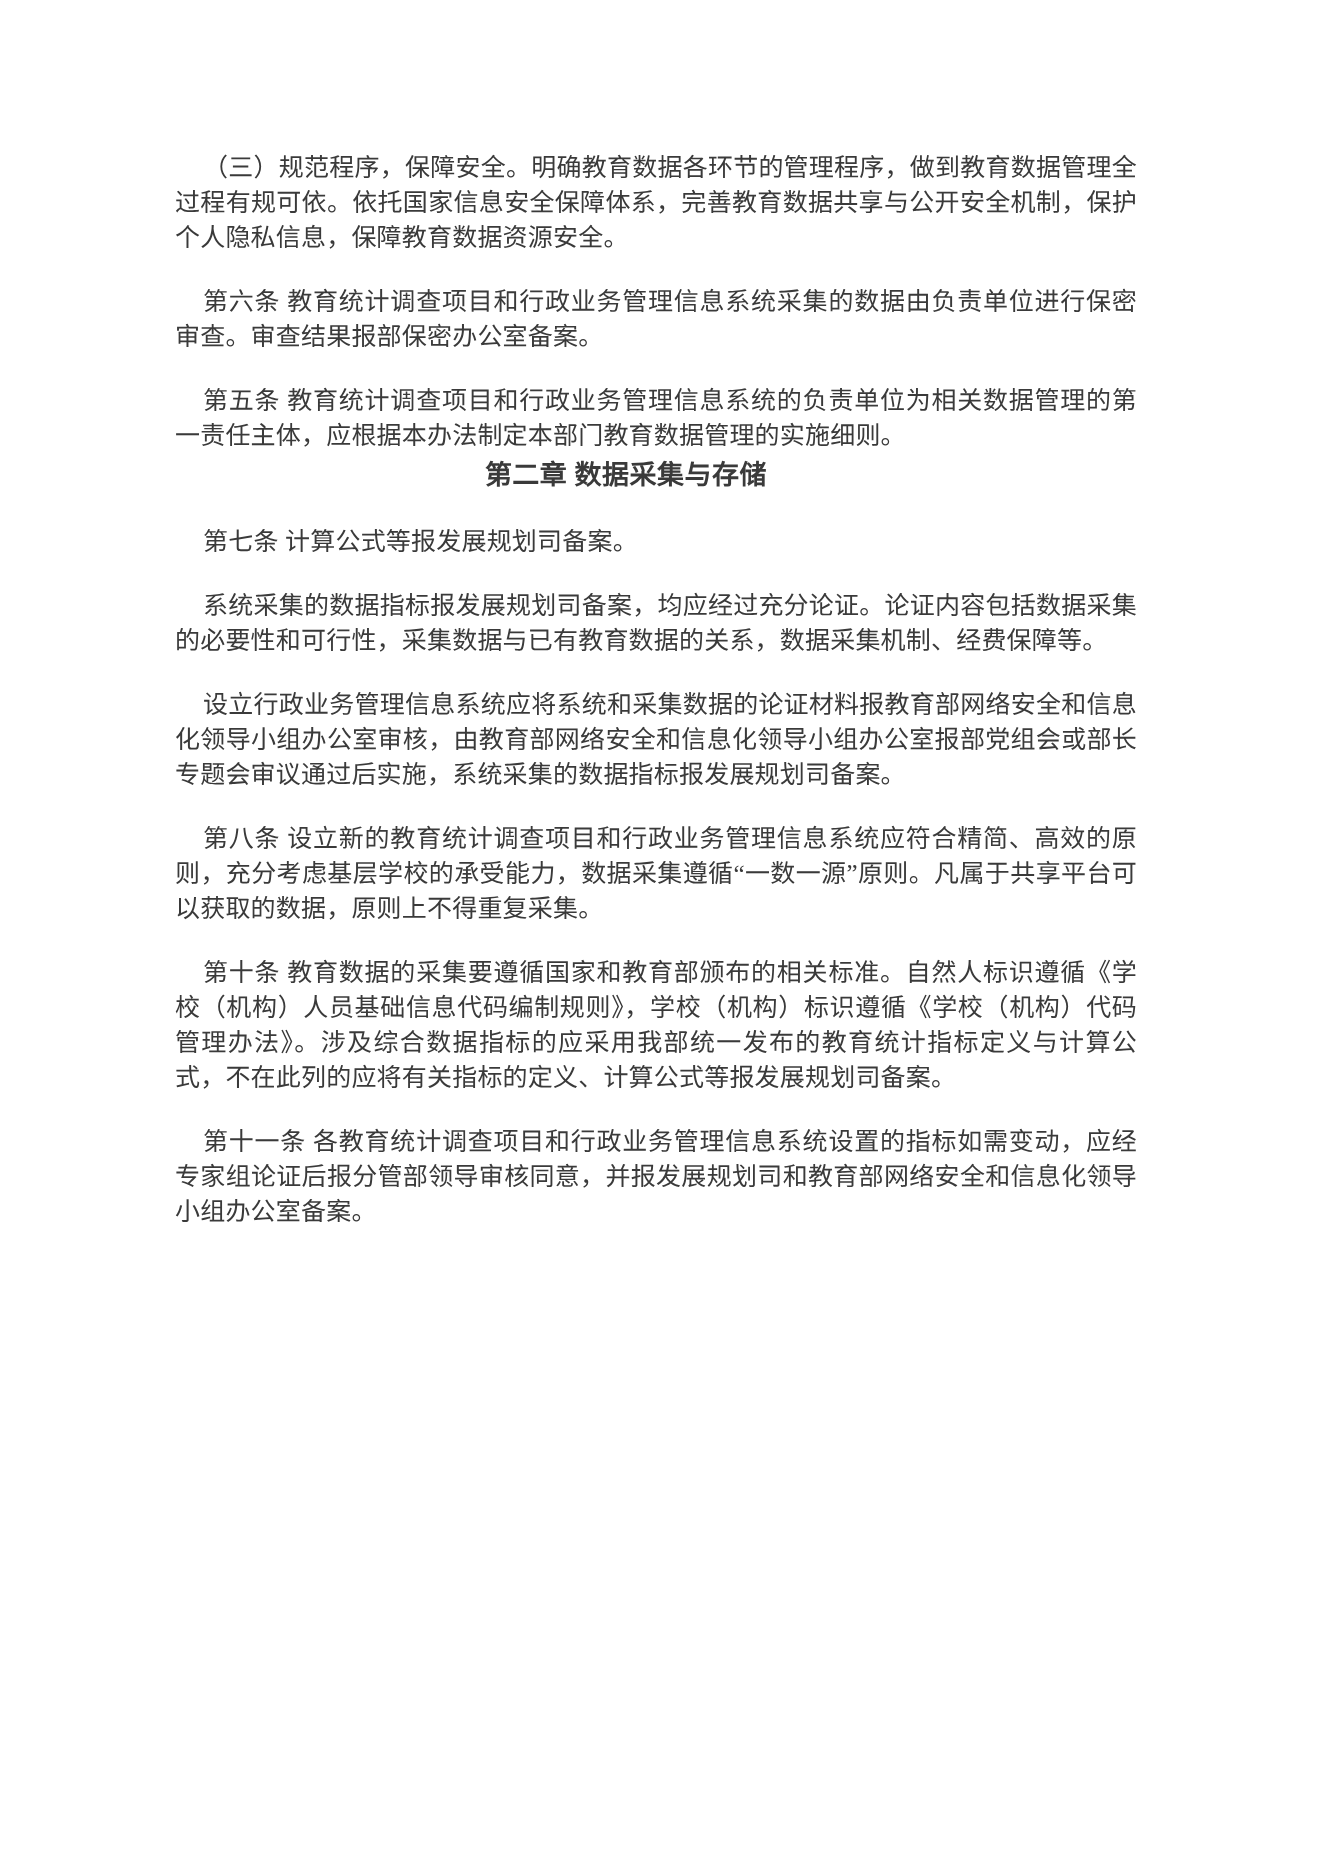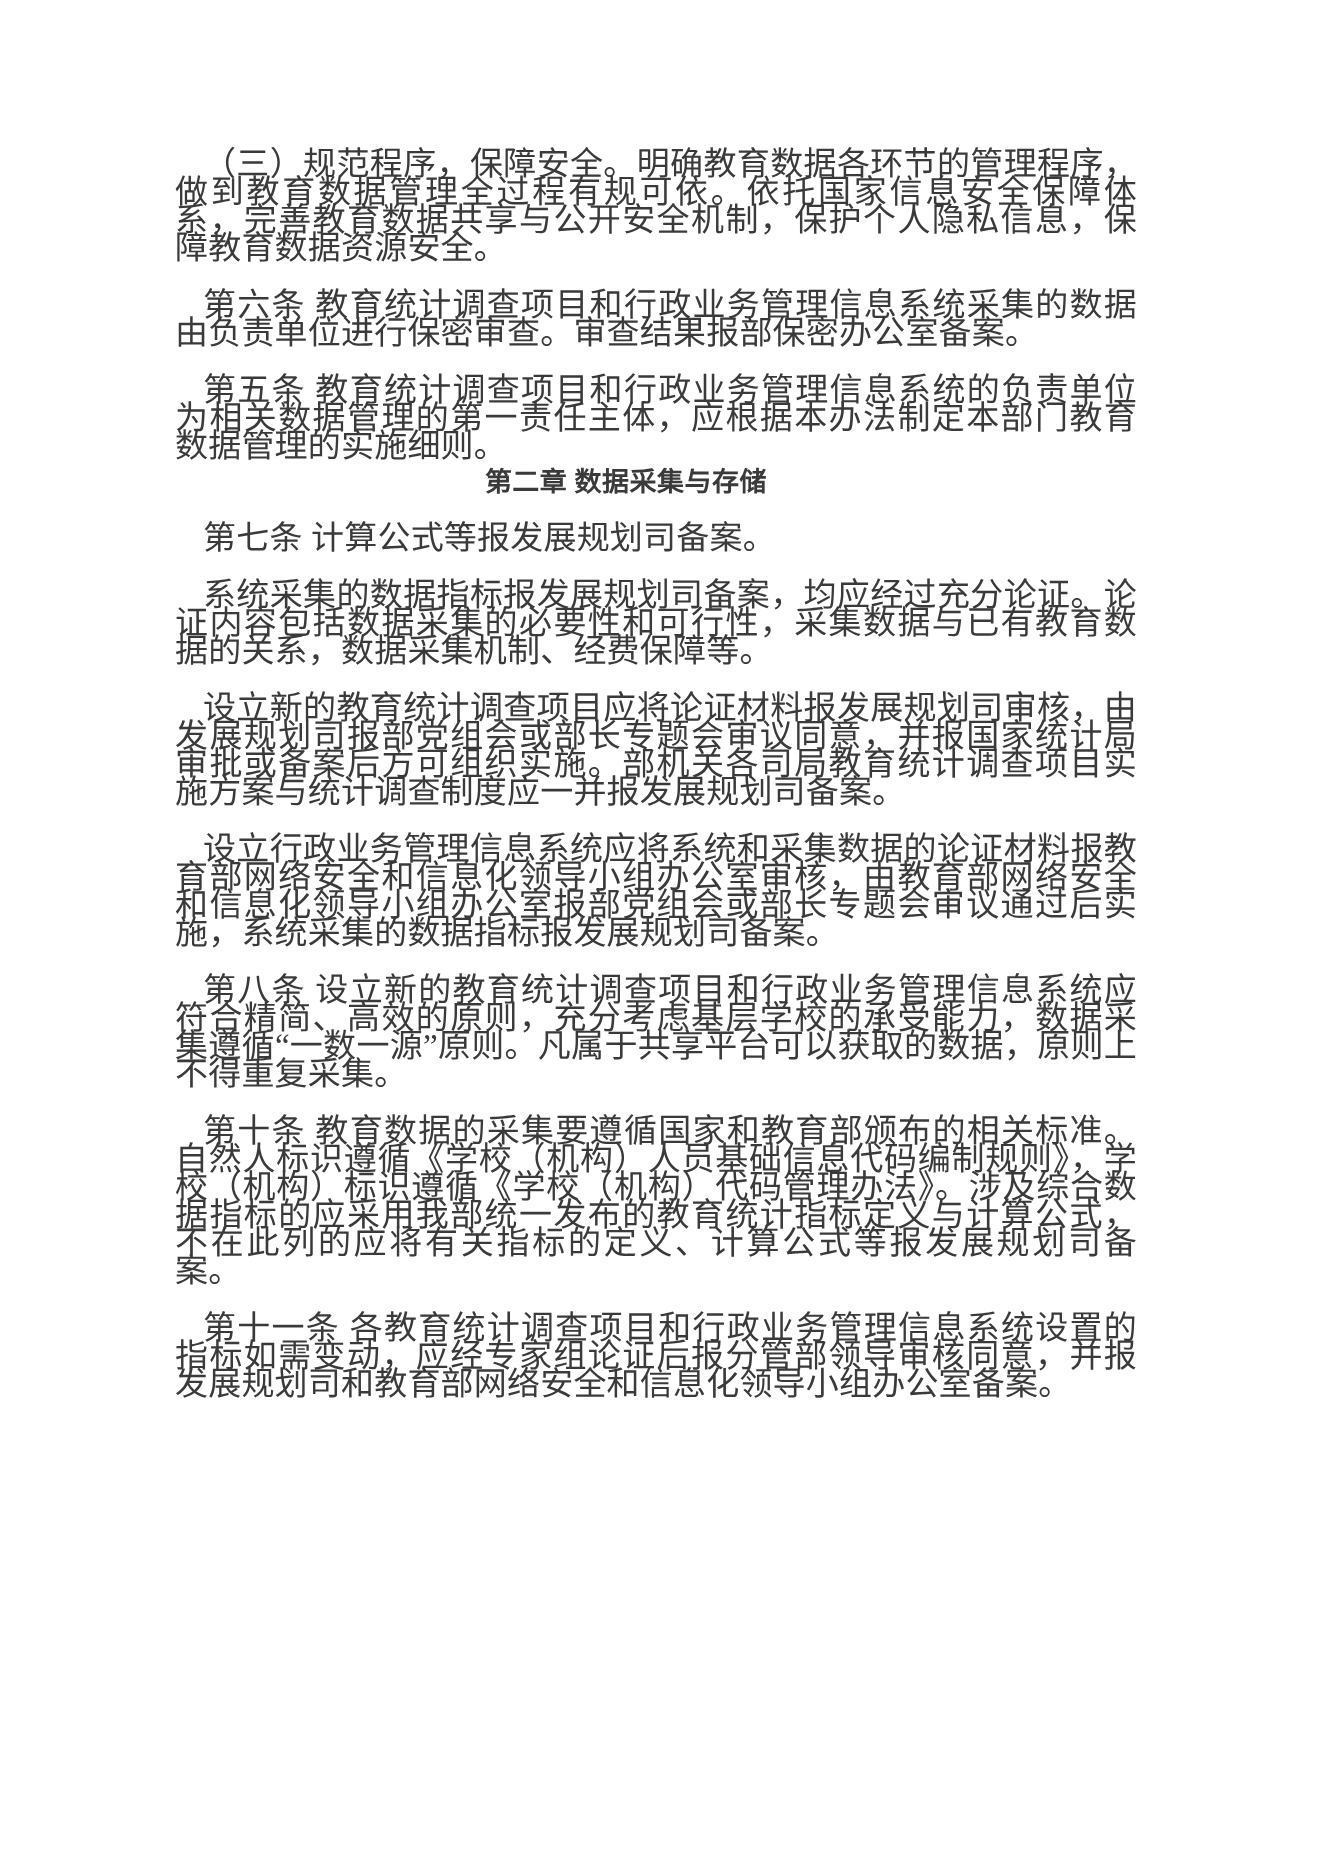--- a/index.html
+++ b/index.html
@@ -14,44 +14,43 @@
     font-family: "Liberation Serif", "DejaVu Serif", serif;
   }
   .page {
     position: absolute;
     top: 150px;
     left: 175px;
     width: 962px;
     color: #3a3a3a;
   }
   .para {
-    font-size: 33px;
-    line-height: 28px;
+    font-size: 25px;
+    line-height: 35px;
     margin: 0 0 29px 0;
     text-indent: 28px;
     text-align: justify;
     letter-spacing: 0.2px;
   }
   .chapter {
     font-size: 27px;
     line-height: 33.5px;
     font-weight: bold;
     text-align: center;
-    margin: -23px 60px 24px 0;
+    margin: -23px 60px 31px 0;
     letter-spacing: 0.5px;
   }
 </style>
 </head>
 <body>
 
 <div class="page">
   <p class="para">（三）规范程序，保障安全。明确教育数据各环节的管理程序，做到教育数据管理全过程有规可依。依托国家信息安全保障体系，完善教育数据共享与公开安全机制，保护个人隐私信息，保障教育数据资源安全。</p>
   <p class="para">第六条 教育统计调查项目和行政业务管理信息系统采集的数据由负责单位进行保密审查。审查结果报部保密办公室备案。</p>
   <p class="para">第五条 教育统计调查项目和行政业务管理信息系统的负责单位为相关数据管理的第一责任主体，应根据本办法制定本部门教育数据管理的实施细则。</p>
   <h2 class="chapter">第二章 数据采集与存储</h2>
   <p class="para">第七条 计算公式等报发展规划司备案。</p>
   <p class="para">系统采集的数据指标报发展规划司备案，均应经过充分论证。论证内容包括数据采集的必要性和可行性，采集数据与已有教育数据的关系，数据采集机制、经费保障等。</p>
-  <p class="para">设立新的教育统计调查项目应将论证材料报发展规划司审核，由发展规划司报部党组会或部长专题会审议同意，并报国家统计局审批或备案后方可组织实施。部机关各司局教育统计调查项目实施方案与统计调查制度应一并报发展规划司备案。</p>
   <p class="para">设立行政业务管理信息系统应将系统和采集数据的论证材料报教育部网络安全和信息化领导小组办公室审核，由教育部网络安全和信息化领导小组办公室报部党组会或部长专题会审议通过后实施，系统采集的数据指标报发展规划司备案。</p>
   <p class="para">第八条 设立新的教育统计调查项目和行政业务管理信息系统应符合精简、高效的原则，充分考虑基层学校的承受能力，数据采集遵循“一数一源”原则。凡属于共享平台可以获取的数据，原则上不得重复采集。</p>
   <p class="para">第十条 教育数据的采集要遵循国家和教育部颁布的相关标准。自然人标识遵循《学校（机构）人员基础信息代码编制规则》，学校（机构）标识遵循《学校（机构）代码管理办法》。涉及综合数据指标的应采用我部统一发布的教育统计指标定义与计算公式，不在此列的应将有关指标的定义、计算公式等报发展规划司备案。</p>
   <p class="para">第十一条 各教育统计调查项目和行政业务管理信息系统设置的指标如需变动，应经专家组论证后报分管部领导审核同意，并报发展规划司和教育部网络安全和信息化领导小组办公室备案。</p>
 </div>
 
 </body></html>

